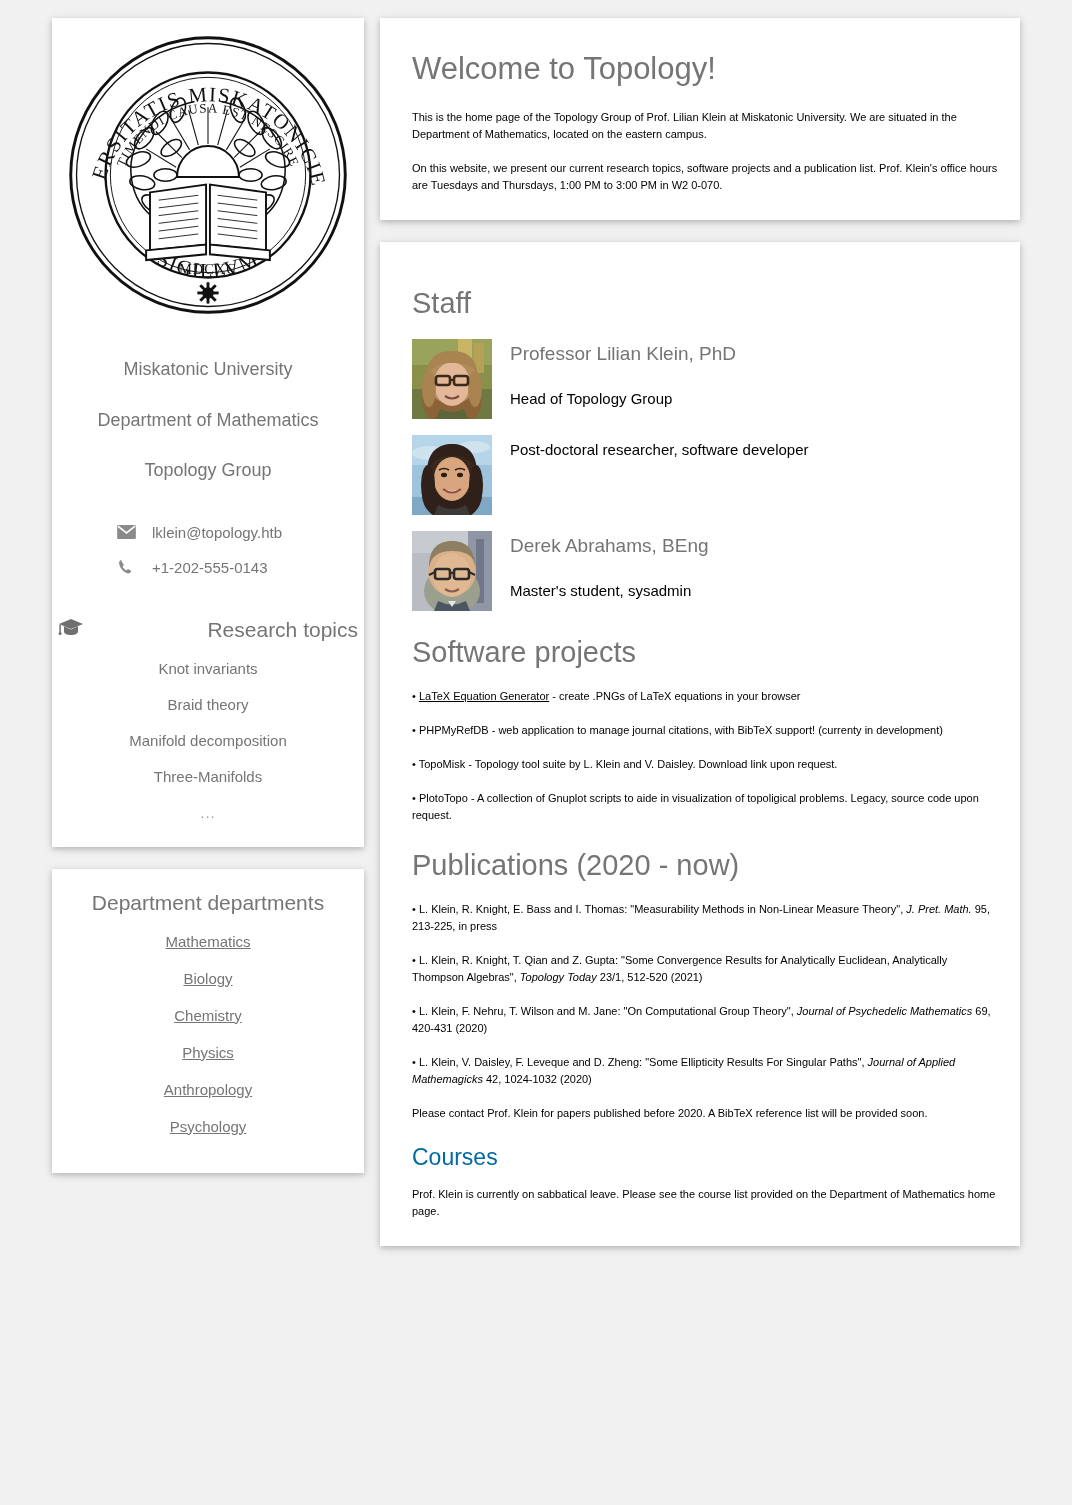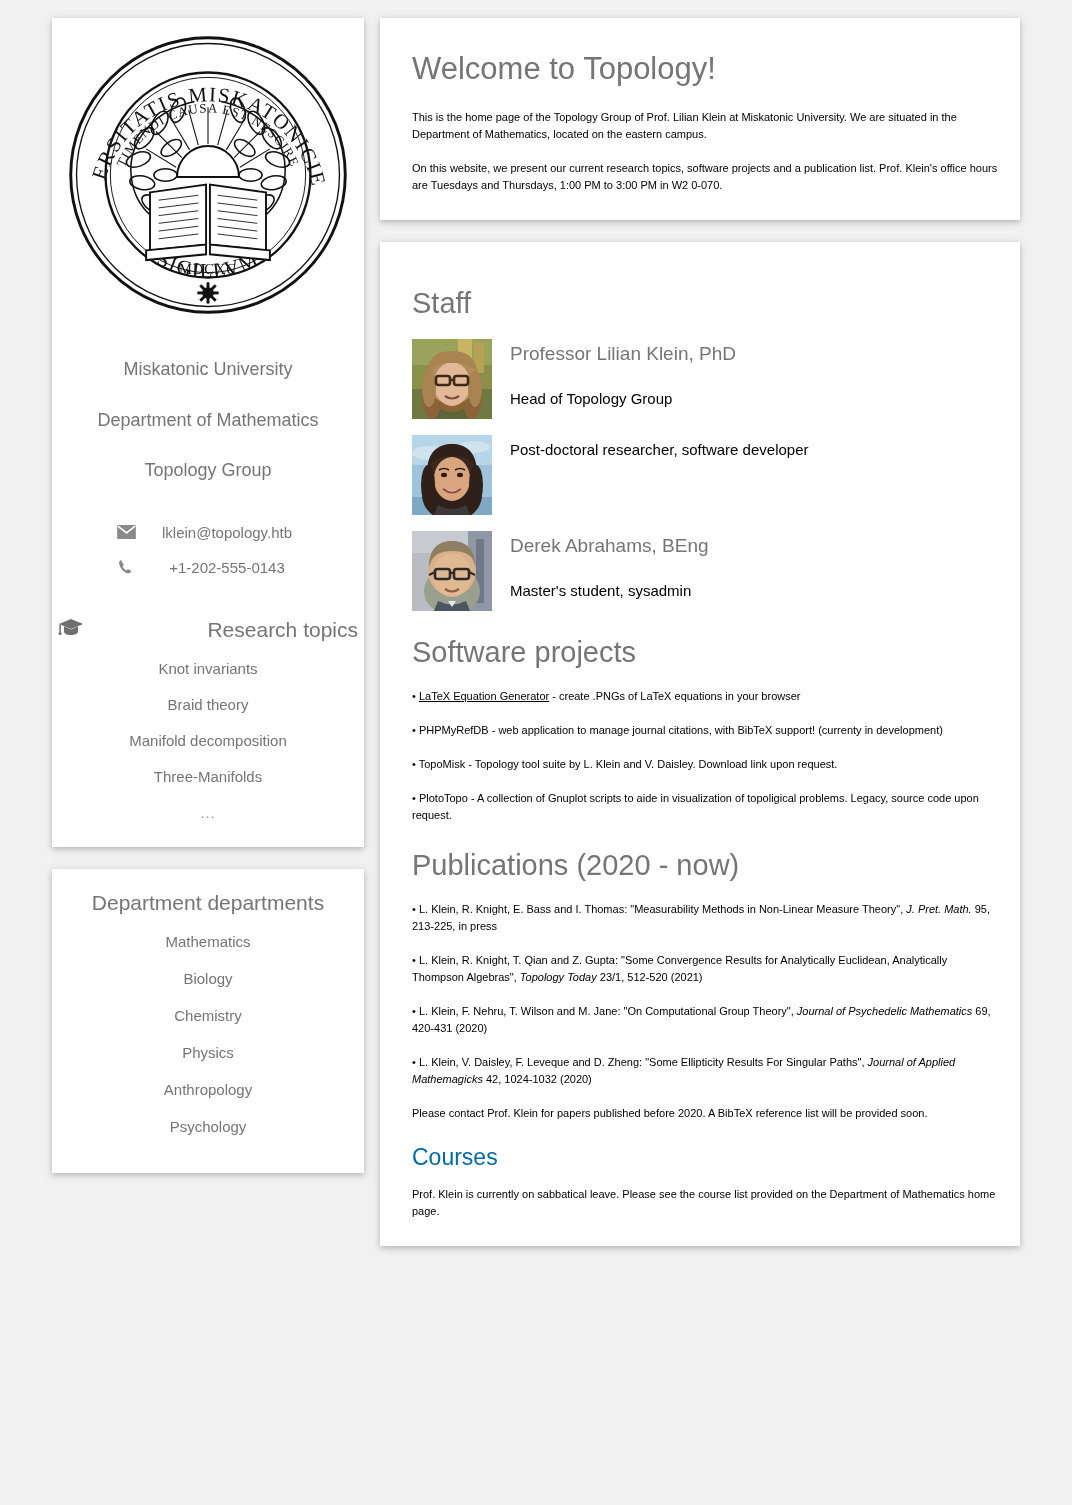--- a/index.html
+++ b/index.html
@@ -53,21 +53,21 @@
   .contact-row {
     display: flex;
     align-items: center;
     justify-content: center;
     gap: 14px;
     margin: 0 0 18px 0;
     color: #757575;
     font-size: 15px;
   }
   .contact-row .ic { width: 24px; display: flex; align-items: center; justify-content: center; color: #8a8a8a; }
-  .contact-row .txt { min-width: 150px; text-align: center; }
+  .contact-row .txt { min-width: 150px; text-align: left; }
 
   .section-head {
     display: flex;
     align-items: center;
     justify-content: space-between;
     gap: 20px;
     color: #757575;
     font-size: 21px;
     margin: 42px 0 18px 0;
   }
@@ -84,20 +84,21 @@
     color: #757575;
     font-size: 21px;
     text-align: center;
     margin: 0 0 18px 0;
     padding-top: 16px;
   }
   .dept-link {
     display: block;
     color: #757575;
     font-size: 15px;
+    text-decoration: underline;
     margin: 12px 0 20px 0;
     text-align: center;
     cursor: pointer;
   }
   .dept-list { padding-bottom: 10px; }
 
   
   .main-card-inner { padding: 20px 20px 26px 32px; }
   h1.page-h {
     color: #757575;

